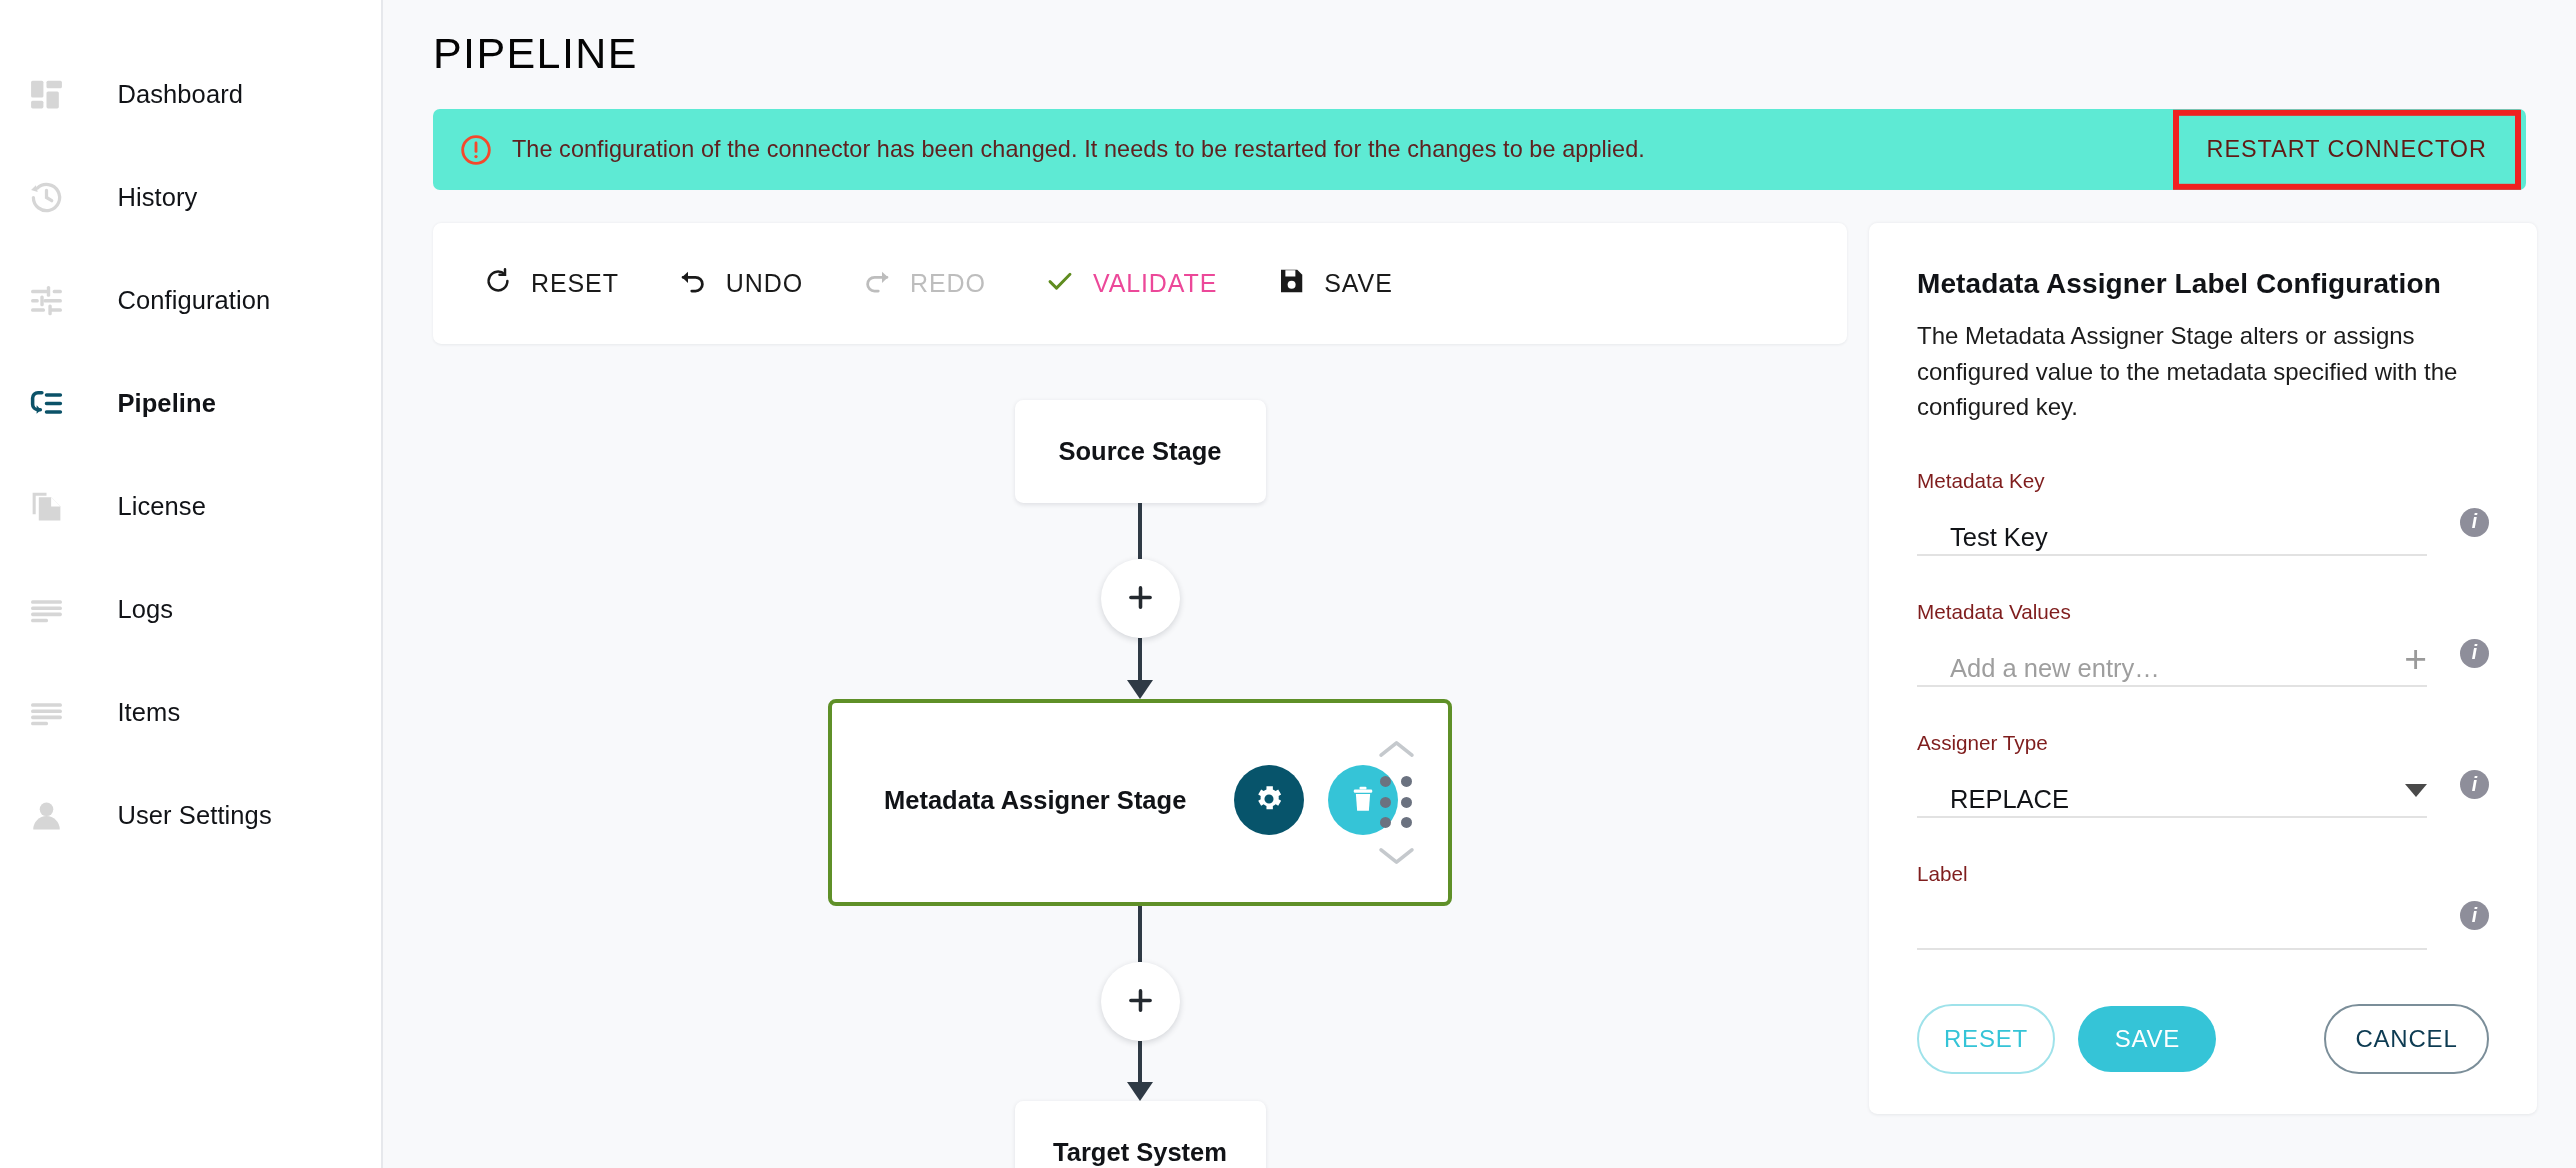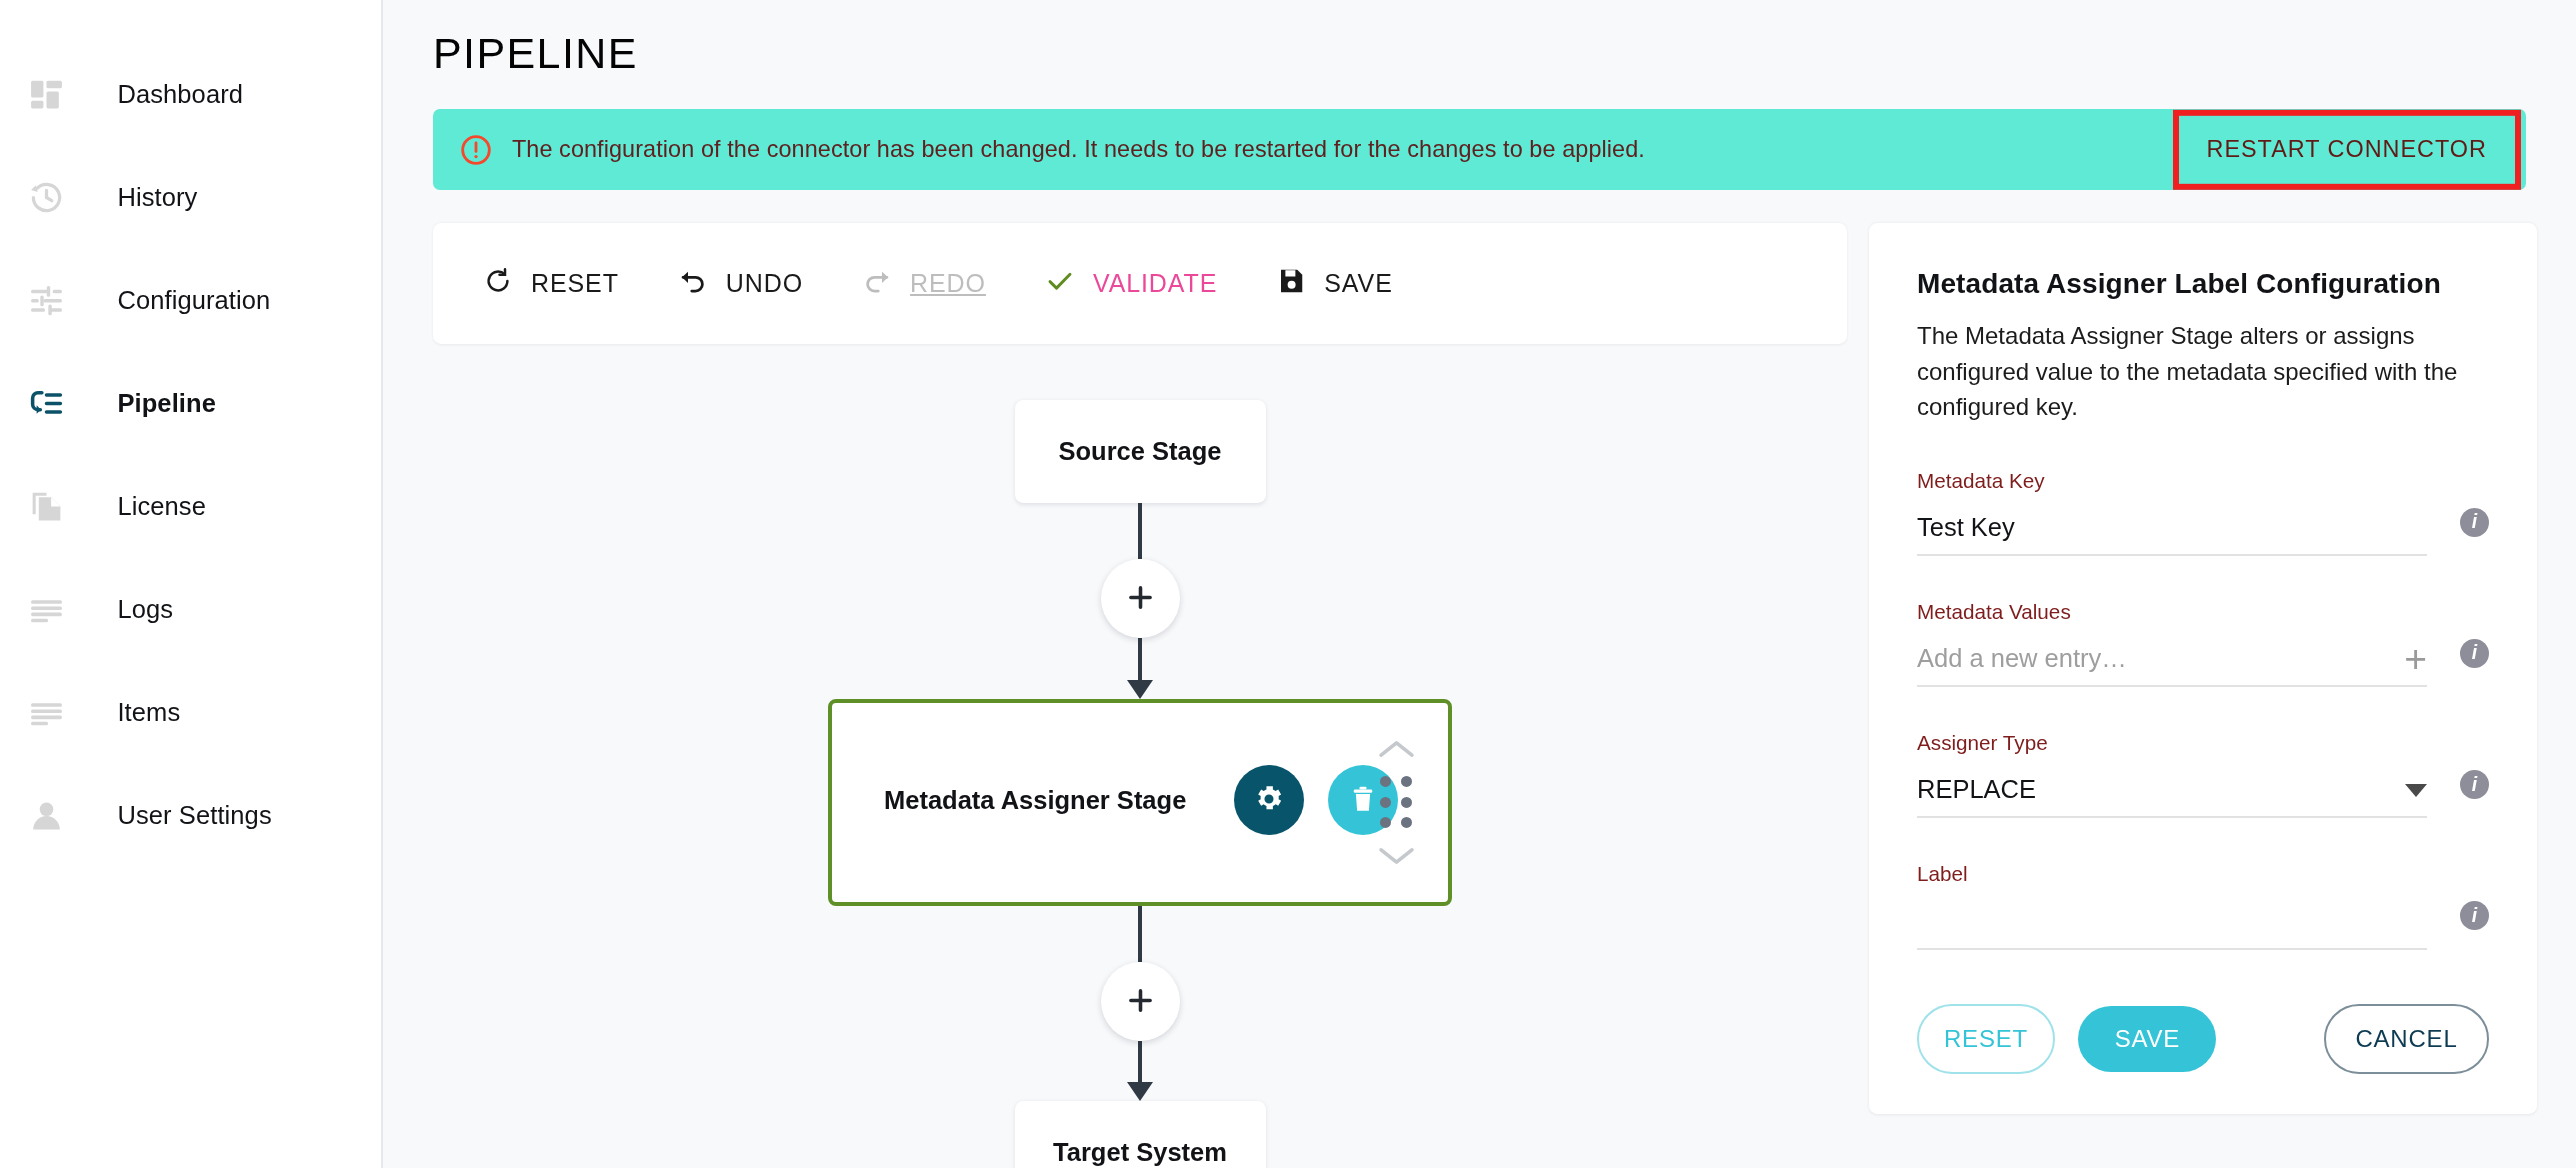--- a/index.html
+++ b/index.html
@@ -81,21 +81,21 @@
     padding-left: 50px; gap: 59px;
     box-shadow: 0 0.7px 2.8px rgba(16,24,40,.07);
   }
   .tool-btn {
     display: flex; align-items: center; gap: 18px;
     background: none; border: none; cursor: pointer;
     font-family: inherit; font-size: 25px; letter-spacing: 0.9px;
     color: #1a1a1a; padding: 0;
   }
   .tool-btn.green { color: #ec4899; }
-  .tool-btn.disabled { color: #bdbdbd; cursor: default; text-decoration: underline; }
+  .tool-btn.disabled { color: #bdbdbd; cursor: default; }
 
   
   .flow { display: flex; flex-direction: column; align-items: center; padding-top: 56px; }
   .sys-node {
     width: 251px; height: 103px;
     background: #fff; border-radius: 8.3px;
     display: flex; align-items: center; justify-content: center;
     font-size: 25.5px; font-weight: 700; color: #111317;
     box-shadow: 0 1.4px 4.1px rgba(16,24,40,.10);
   }
@@ -151,21 +151,21 @@
   .cfg-title { font-size: 28px; font-weight: 700; color: #111317; letter-spacing: 0.1px; }
   .cfg-desc { font-size: 24px; line-height: 1.48; color: #1c1c1c; margin-top: 18px; }
   .field { margin-top: 44px; position: relative; }
   .field-label { font-size: 20.7px; color: #7f1d1d; }
   .field-line {
     display: flex; align-items: flex-end; justify-content: space-between;
     border-bottom: 2.1px solid #e2e2e2;
     min-height: 55px; padding-right: 0; margin-top: 8.3px;
     width: 510px;
   }
-  .field-value { font-size: 25.5px; color: #111317; padding-bottom: 12px; }
+  .field-value { font-size: 25.5px; color: #111317; padding-bottom: 2px; margin-left: 33px; }
   .field-value.placeholder { color: #9e9e9e; }
   .info-dot {
     position: absolute; right: 0; bottom: 19.3px;
     width: 29px; height: 29px; border-radius: 50%;
     background: #8e8e9a; color: #fff;
     font-size: 19.3px; font-weight: 700; font-style: italic;
     display: flex; align-items: center; justify-content: center;
     cursor: pointer;
   }
   .plus-inline {

